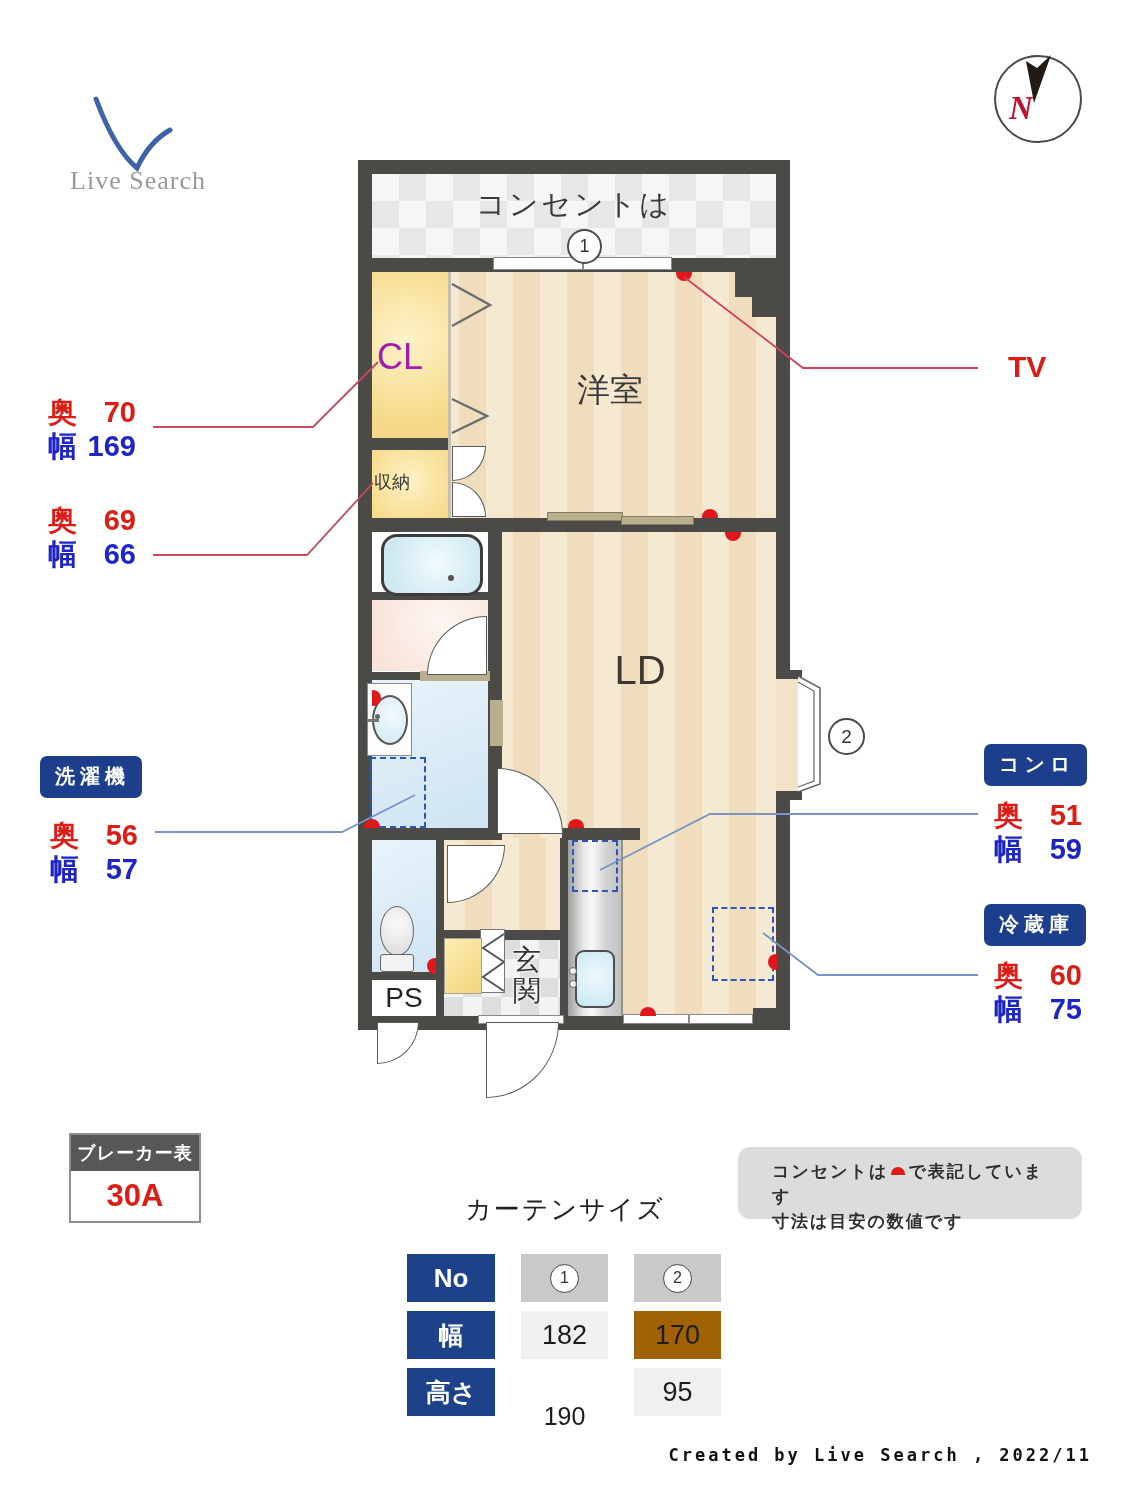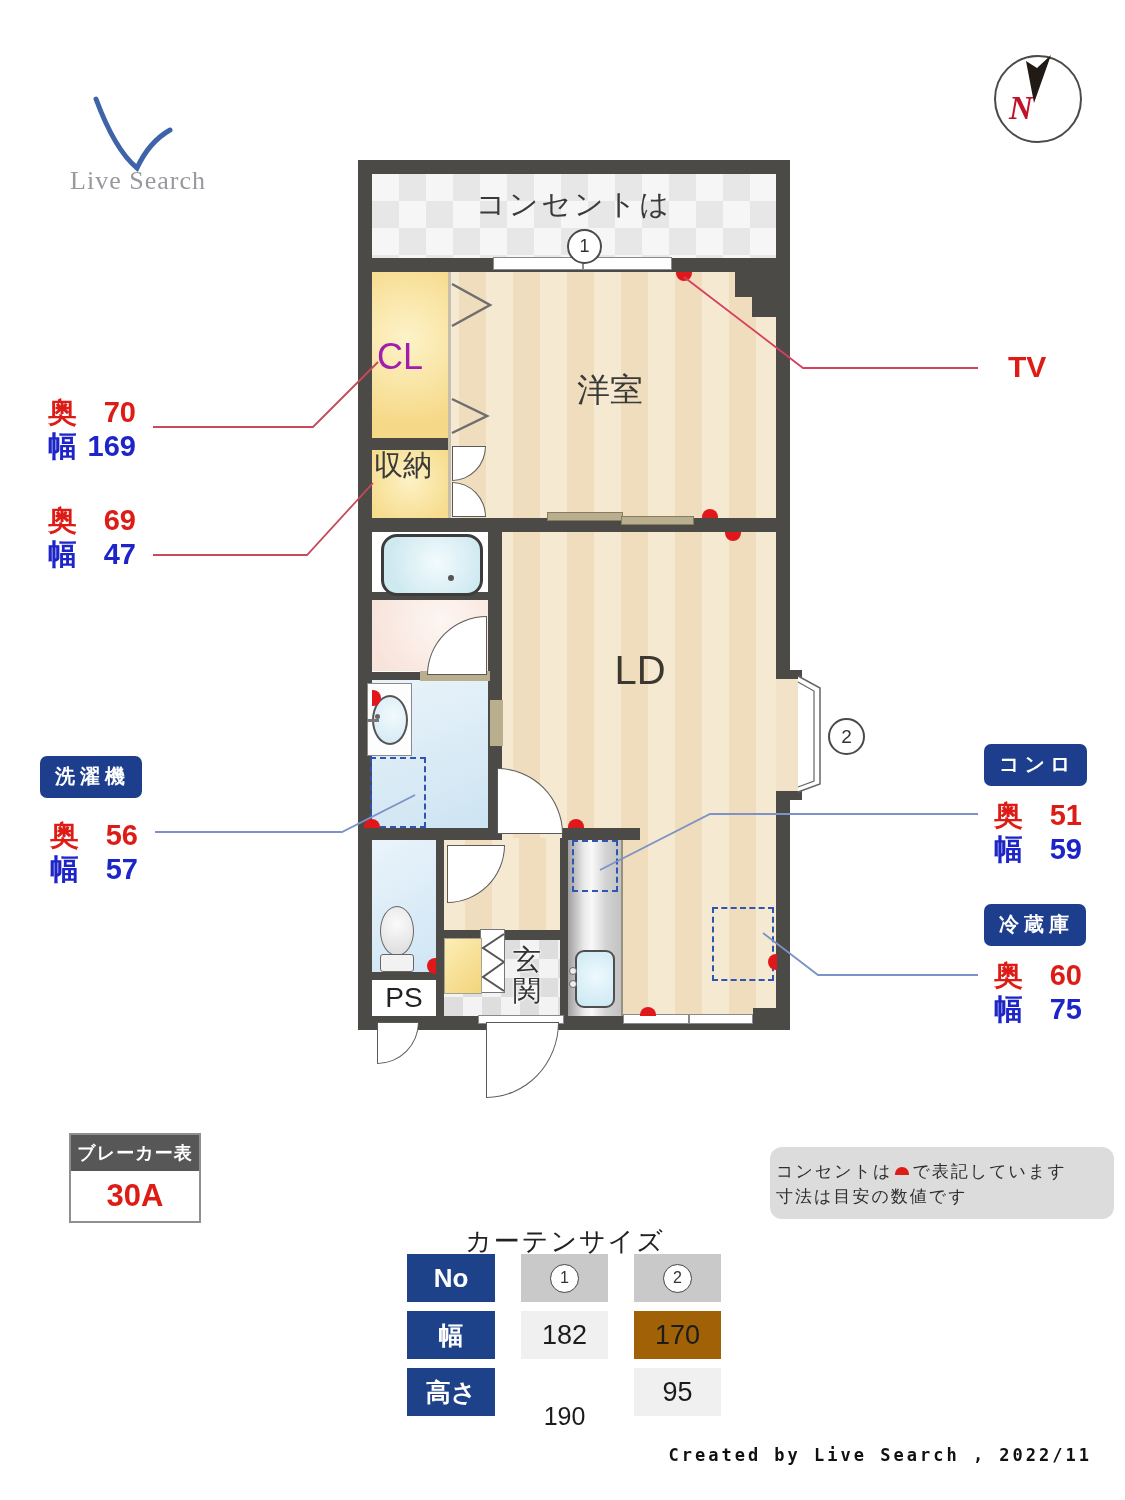--- a/index.html
+++ b/index.html
@@ -158,21 +158,21 @@
     <path d="M763,933 L818,975 H978" fill="none" stroke="#7b93c6" stroke-width="1.8"></path>
 
     <polygon points="1034,103 1026,61 1037,68 1051,55" fill="#221a14"></polygon>
   </svg>
 
   <div class="label" style="left:372px;top:185px;width:404px;text-align:center;font-size:29px;letter-spacing:3px;">コンセントは</div>
   <div class="circled" style="left:567px;top:229px;width:31px;height:31px;font-size:18px;">1</div>
   <div class="circled" style="left:828px;top:718px;width:33px;height:33px;font-size:19px;">2</div>
   <div class="label" style="left:565px;top:368px;width:90px;text-align:center;font-size:33px;">洋室</div>
   <div class="label" style="left:377px;top:336px;font-size:36px;color:#a21caf;">CL</div>
-  <div class="label" style="left:374px;top:446px;font-size:29px;">収納</div>
+  <div class="label" style="left:374px;top:470px;font-size:18px;">収納</div>
   <div class="label" style="left:605px;top:648px;width:70px;text-align:center;font-size:40px;color:#3c3830;">LD</div>
   <div class="label" style="left:510px;top:944px;width:34px;text-align:center;font-size:28px;line-height:31px;color:#333;text-shadow:0 0 3px #fff,0 0 3px #fff;">
     <div>玄</div>
     <div>関</div>
   </div>
   <div class="label" style="left:372px;top:982px;width:64px;text-align:center;font-size:28px;color:#222;">PS</div>
 
   <div class="abs" style="left:48px;top:395px;width:88px;">
     <div class="dim-row red">
       <span>奥</span>
@@ -183,21 +183,21 @@
       <span>169</span>
     </div>
   </div>
   <div class="abs" style="left:48px;top:503px;width:88px;">
     <div class="dim-row red">
       <span>奥</span>
       <span>69</span>
     </div>
     <div class="dim-row blue">
       <span>幅</span>
-      <span>47</span>
+      <span>66</span>
     </div>
   </div>
 
   <div class="badge" style="left:40px;top:756px;">洗濯機</div>
   <div class="abs" style="left:50px;top:818px;width:88px;">
     <div class="dim-row red">
       <span>奥</span>
       <span>56</span>
     </div>
     <div class="dim-row blue">
@@ -230,28 +230,28 @@
     </div>
   </div>
 
   <div class="label red" style="left:1008px;top:350px;font-size:30px;font-weight:600;color:#dd1d15;">TV</div>
 
   <div class="abs" style="left:42px;top:1133px;width:132px;border:2px solid #8f8f8f;box-sizing:border-box;margin-left:27px;">
     <div style="background:#575757;color:#fff;font-size:18px;font-weight:bold;text-align:center;line-height:36px;height:36px;letter-spacing:1px;">ブレーカー表記</div>
     <div style="background:#fff;color:#dd1d15;font-size:31px;font-weight:bold;text-align:center;line-height:50px;height:50px;">30A</div>
   </div>
 
-  <div class="abs" style="left:738px;top:1147px;width:344px;height:72px;background:#dcdcdc;border-radius:12px;padding:12px 6px;box-sizing:border-box;font-size:17px;font-weight:normal;color:#2e2e2e;letter-spacing:2px;line-height:25px;margin-left:32px;">
+  <div class="abs" style="left:738px;top:1147px;width:344px;height:72px;background:#dcdcdc;border-radius:12px;padding:12px 34px;box-sizing:border-box;font-size:17px;font-weight:bold;color:#2e2e2e;letter-spacing:2px;line-height:25px;">
     <div>
       <span>コンセントは</span><span class="dome-inline"></span><span>で表記しています</span>
     </div>
     <div>寸法は目安の数値です</div>
   </div>
 
-  <div class="label" style="left:430px;top:1192px;width:270px;text-align:center;font-size:26px;color:#222;letter-spacing:2px;margin-top:32px;">カーテンサイズ</div>
+  <div class="label" style="left:430px;top:1192px;width:270px;text-align:center;font-size:26px;color:#222;letter-spacing:2px;">カーテンサイズ</div>
   <div class="abs" style="left:407px;top:1254px;display:grid;grid-template-columns:88px 87px 87px;grid-auto-rows:48px;gap:9px 26px;">
     <div class="cell tbl-h" style="font-size:26px;">No</div>
     <div class="cell" style="background:#c9c9c9;">
       <span class="mini-circle">1</span>
     </div>
     <div class="cell" style="background:#c9c9c9;">
       <span class="mini-circle">2</span>
     </div>
     <div class="cell tbl-h" style="font-size:25px;">幅</div>
     <div class="cell" style="background:#f0f0f0;font-size:27px;color:#1c1c1c;">182</div>

